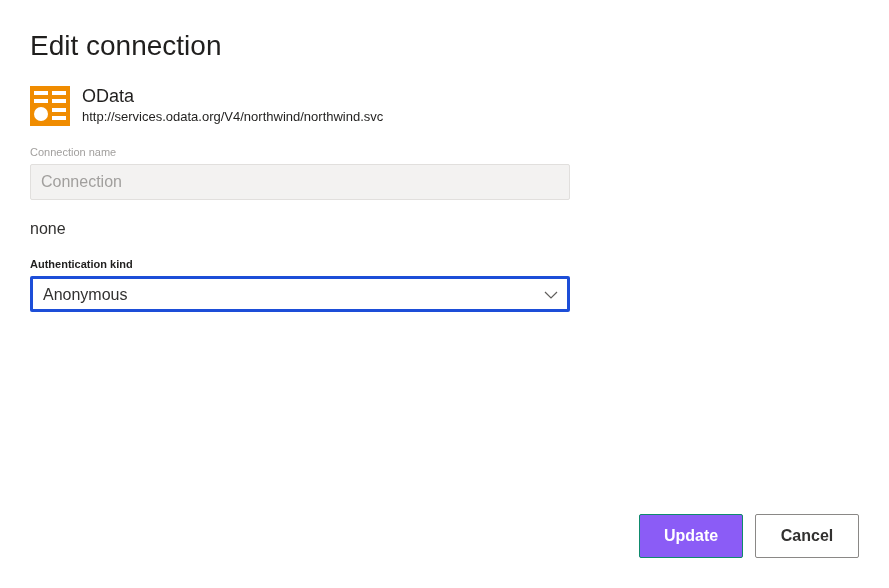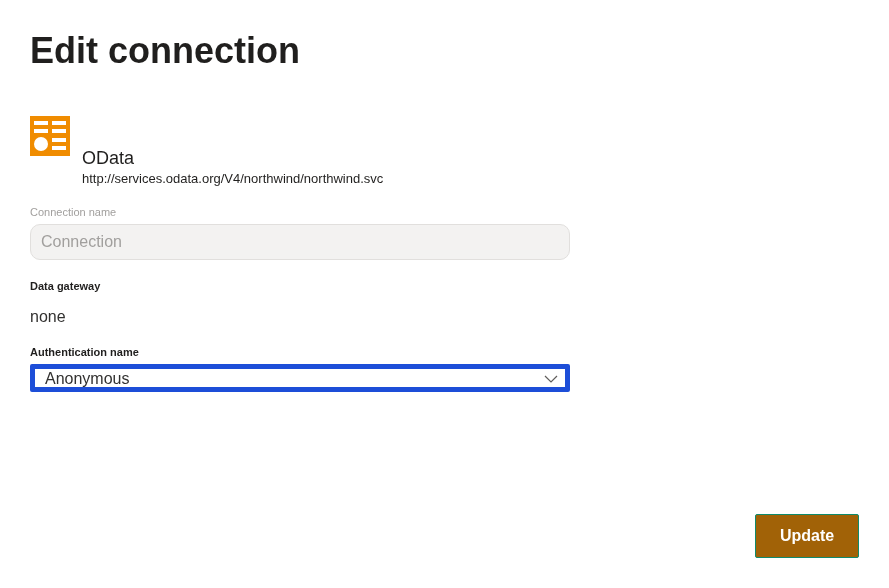--- a/index.html
+++ b/index.html
@@ -9,41 +9,40 @@
     }
     body {
       font-family: "Segoe UI", -apple-system, BlinkMacSystemFont, sans-serif;
       background: #ffffff;
       width: 889px;
       height: 588px;
       padding: 30px;
       color: #323130;
     }
     .page-title {
-      font-size: 36px;
-      font-weight: 700;
+      font-size: 28px;
+      font-weight: 400;
       color: #201f1e;
-      margin-bottom: 44px;
+      margin-bottom: 24px;
     }
     .conn-header {
       display: flex;
       align-items: flex-start;
       gap: 12px;
       margin-bottom: 20px;
     }
     .conn-icon {
       width: 40px;
       height: 40px;
       flex-shrink: 0;
     }
     .conn-info {
       display: flex;
       flex-direction: column;
       gap: 2px;
-      margin-top: 32px;
     }
     .conn-type {
       font-size: 18px;
       font-weight: 400;
       color: #201f1e;
     }
     .conn-url {
       font-size: 13px;
       font-weight: 400;
       color: #201f1e;
@@ -59,43 +58,43 @@
     }
     .field-label.muted {
       color: #a19f9d;
       font-weight: 400;
     }
     .text-input {
       width: 540px;
       height: 36px;
       background: #f3f2f1;
       border: 1px solid #e1dfdd;
-      border-radius: 10px;
+      border-radius: 2px;
       padding: 0 10px;
       font-size: 16px;
       color: #a19f9d;
       font-family: inherit;
     }
     .text-input::placeholder {
       color: #a19f9d;
     }
     .static-value {
       font-size: 16px;
       color: #323130;
       margin-top: 16px;
     }
     .select-wrapper {
       position: relative;
       width: 540px;
     }
     .select-input {
       width: 100%;
-      height: 28px;
+      height: 36px;
       background: #ffffff;
-      border: 5px solid #1d4ed8;
+      border: 3px solid #1d4ed8;
       border-radius: 2px;
       padding: 0 40px 0 10px;
       font-size: 16px;
       color: #323130;
       font-family: inherit;
       appearance: none;
       -webkit-appearance: none;
       cursor: pointer;
     }
     .chevron {
@@ -117,21 +116,21 @@
       height: 44px;
       padding: 0 20px;
       font-size: 16px;
       font-weight: 600;
       font-family: inherit;
       border-radius: 2px;
       cursor: pointer;
       border: 1px solid transparent;
     }
     .btn-primary {
-      background: #a16207;
+      background: #8b5cf6;
       color: #ffffff;
       border-color: #0f8b6c;
     }
     .btn-secondary {
       background: #ffffff;
       color: #323130;
       border-color: #8a8886;
     }
   </style>
 </head>
@@ -157,36 +156,36 @@
     <div class="conn-url">http://services.odata.org/V4/northwind/northwind.svc</div>
   </div>
 </div>
 
 <div class="field-group">
   <div class="field-label muted">Connection name</div>
   <input type="text" class="text-input" placeholder="Connection" style="">
 </div>
 
 <div class="field-group">
-  <div class="field-label">Data gateway</div>
   <div class="static-value">none</div>
 </div>
 
 <div class="field-group">
-  <div class="field-label">Authentication name</div>
+  <div class="field-label">Authentication kind</div>
   <div class="select-wrapper">
     <select class="select-input">
       <option>Anonymous</option>
     </select>
     <span class="chevron">
       <svg width="14" height="8" viewBox="0 0 14 8">
         <path d="M1 1 L7 7 L13 1" stroke="#605e5c" stroke-width="1.2" fill="none"></path>
       </svg>
     </span>
   </div>
 </div>
 
 <div class="field-group">
 </div>
 
 <div class="button-row">
   <button class="btn btn-primary">Update</button>
+  <button class="btn btn-secondary">Cancel</button>
 </div>
 
 </body></html>

